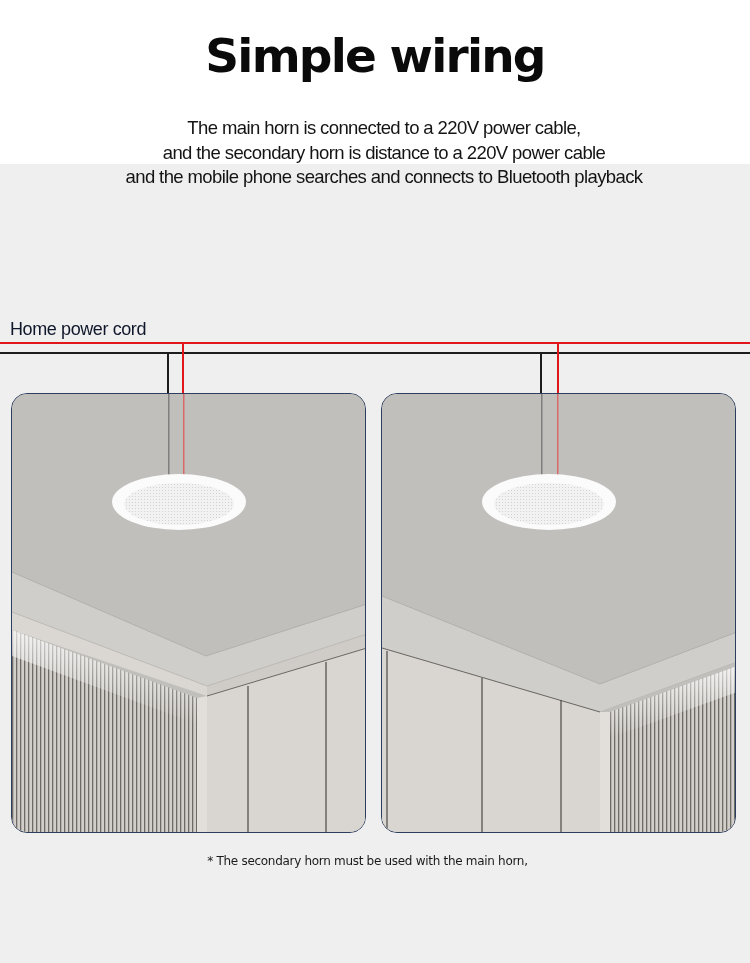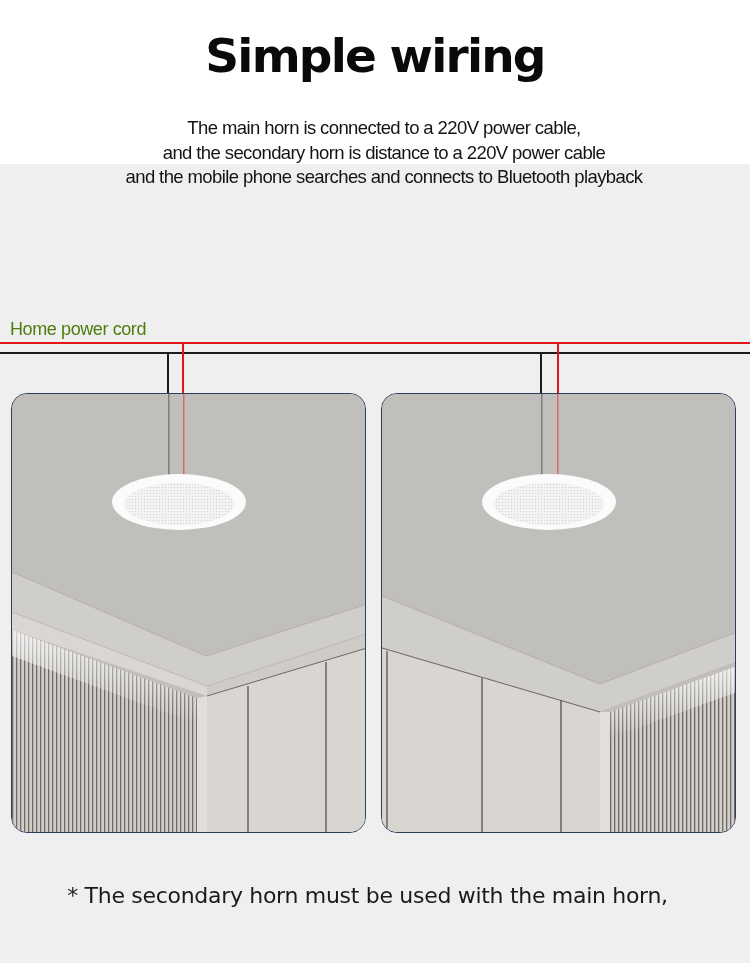--- a/index.html
+++ b/index.html
@@ -23,38 +23,38 @@
     .desc {
       position: absolute; left: 9px; top: 116px; width: 750px;
       text-align: center;
     }
     .desc-line {
       display: block; font-size: 18.5px; line-height: 24.5px;
       letter-spacing: -0.6px; color: #141414; white-space: nowrap;
     }
     .cord-label {
       position: absolute; left: 10px; top: 319px;
-      font-size: 18px; letter-spacing: -0.4px; color: #4d7c0f;
+      font-size: 18px; letter-spacing: -0.4px; color: #0f172a;
     }
     .wire { position: absolute; }
     .wire.red { background: #e0161b; }
     .wire.black { background: #1c1c1c; }
     .panel {
       position: absolute; top: 393px; width: 355px; height: 440px;
       border: 1.5px solid #2c3f5e; border-radius: 16px; overflow: hidden;
       background: linear-gradient(180deg, #bdbcba 0%, #c3c1be 40%, #c7c5c2 100%);
     }
     .panel svg { position: absolute; left: 0; top: 0; }
     .footnote {
       position: absolute; left: 0; top: 849px; width: 735px;
       text-align: center; font-family: "DejaVu Sans", sans-serif;
     }
     .footnote-line {
-      display: block; font-size: 22px; line-height: 24px;
-      letter-spacing: -0.3px; color: #1a1a1a; white-space: nowrap; margin-top: 35px;
+      display: block; font-size: 12px; line-height: 24px;
+      letter-spacing: -0.3px; color: #1a1a1a; white-space: nowrap;
     }
   </style>
 </head>
 <body>
 
 <div class="header">
   <h1 class="title">Simple wiring</h1>
   <div class="desc">
     <span class="desc-line">The main horn is connected to a 220V power cable,</span>
     <span class="desc-line">and the secondary horn is distance to a 220V power cable</span>

